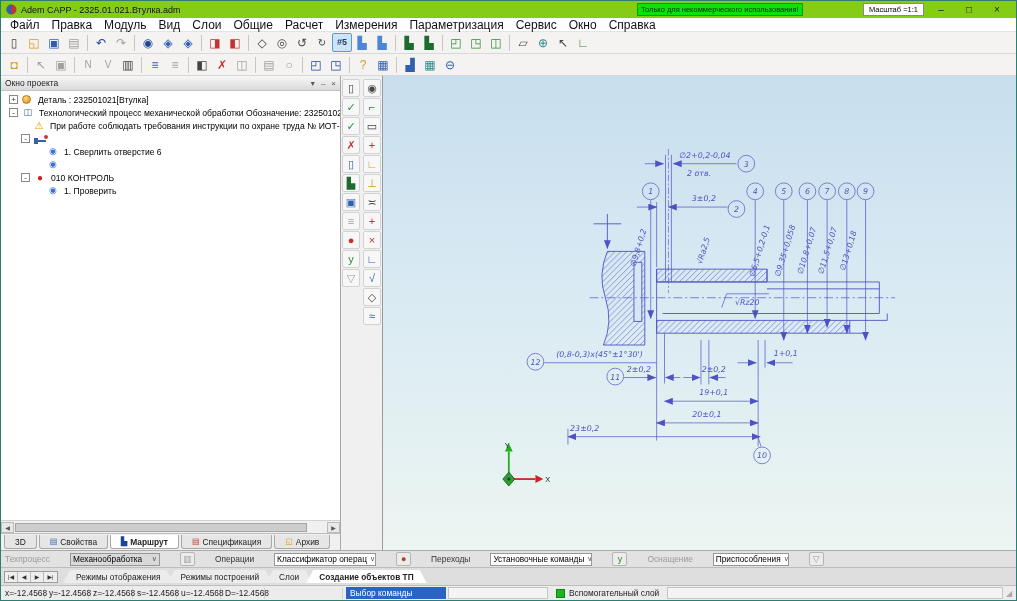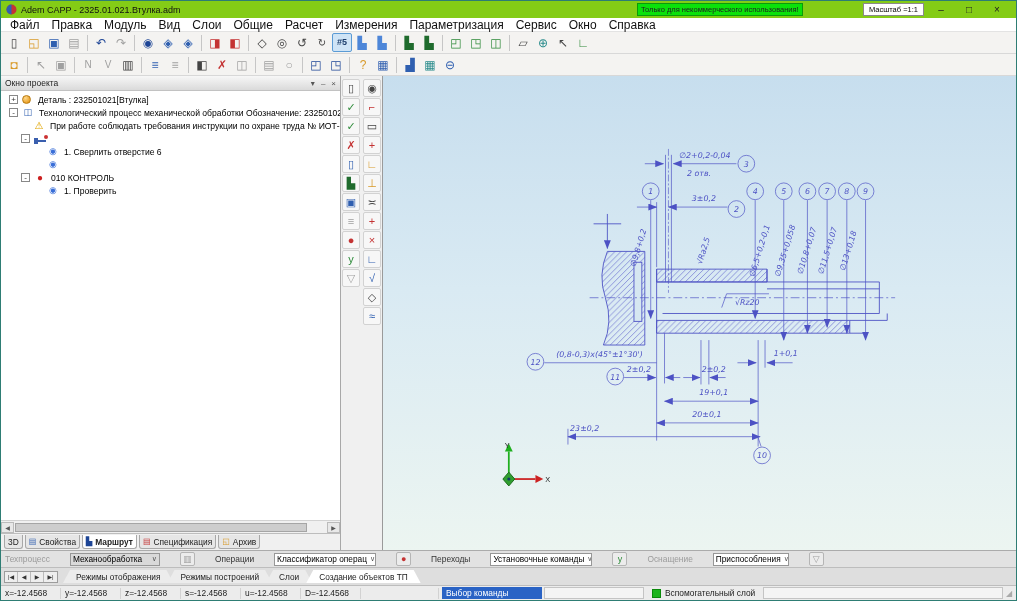--- a/index.html
+++ b/index.html
@@ -37,21 +37,21 @@
   .warn{color:#e0a400;font-size:10px}
   .step{color:#3a6fd8}
   .ctrl{color:#cc2020;font-size:10px}
   .label{padding:0 2px}
   .trow.selected .label{background:#2d63c8;color:#fff}
   .hscroll{height:13px;flex:none;background:#f0f0f0;border-top:1px solid #d2d2d2;display:flex;align-items:center}
   .sarrow{width:13px;height:11px;border:1px solid #bbb;background:#e8e8e8;font-size:6px;display:flex;align-items:center;justify-content:center;color:#555}
   .hthumb{width:292px;height:9px;background:#cdcdcd;border:1px solid #a5a5a5;margin:0 1px}
   .hspace{flex:1}
   .panel-tabs{height:17px;flex:none;display:flex;align-items:flex-start;background:#f0f0f0;border-top:1px solid #bdbdbd;padding:1px 0 0 3px;gap:2px}
-  .ptab{height:14px;display:flex;align-items:center;gap:3px;padding:0 3px;border:1px solid #a8a8a8;border-top:none;background:#e6e6e6;font-size:8.4px;border-radius:0 0 3px 3px;color:#222}
+  .ptab{height:14px;display:flex;align-items:center;gap:3px;padding:0 10px;border:1px solid #a8a8a8;border-top:none;background:#e6e6e6;font-size:8.4px;border-radius:0 0 3px 3px;color:#222}
   .ptab.active{background:#fff;font-weight:bold}
   .ptab .pticon{font-size:8px}
   
   .side-tools{width:41px;flex:none;background:#f0f0f0;display:flex;justify-content:center;gap:2px;padding-top:3px}
   .scol{width:19px;display:flex;flex-direction:column;align-items:center;gap:1px}
   .sbtn{width:18px;height:18px;flex:none;display:flex;align-items:center;justify-content:center;font-size:11px;line-height:1;border:1px solid #d2d2d2;background:#f7f7f7;border-radius:2px}
   
   .canvas{flex:1;position:relative;border-left:1px solid #9a9a9a;background:linear-gradient(180deg,#c7deee 0%,#d9eaf3 45%,#ecf5f1 100%)}
   .canvas svg{position:absolute;inset:0;width:100%;height:100%}
   .dline{stroke:#4d52c4;stroke-width:0.9;fill:none}
@@ -64,24 +64,24 @@
   .combo{height:13px;background:#fff;border:1px solid #979797;display:flex;align-items:center;font-size:8.3px;padding:0 2px;white-space:nowrap;overflow:hidden}
   .combo.grayed{background:#d9d9d9}
   .combo .arr{margin-left:auto;font-size:7px;color:#555;padding-left:3px}
   .pbtn{width:15px;height:14px;flex:none;border:1px solid #b5b5b5;background:#ececec;display:flex;align-items:center;justify-content:center;font-size:9px;border-radius:2px}
   
   .mode-tabs{height:18px;flex:none;background:#dedede;display:flex;align-items:center;font-size:8.3px;border-top:1px solid #bdbdbd}
   .nav-btns{display:flex;border:1px solid #9c9c9c;background:#eee;height:12px;margin:0 3px}
   .nbtn{width:13px;display:flex;align-items:center;justify-content:center;font-size:6px;border-right:1px solid #bbb;color:#333}
   .nbtn:last-child{border-right:none}
   .mtab{padding:0 13px;height:13px;display:flex;align-items:center;background:#ececec;clip-path:polygon(7px 0,calc(100% - 7px) 0,100% 100%,0 100%);margin-left:-6px;color:#222}
-  .mtab.active{background:#fff;font-weight:normal}
+  .mtab.active{background:#fff;font-weight:bold}
   
   .statusbar{height:15px;flex:none;background:#ececec;border-top:1px solid #bdbdbd;display:flex;align-items:center;font-size:8.4px;color:#222}
-  .scoord{width:60px;flex:none;padding-left:4px;border-right:1px solid #d2d2d2;height:11px;display:flex;align-items:center;white-space:nowrap}
+  .scoord{width:44px;flex:none;padding-left:4px;border-right:1px solid #d2d2d2;height:11px;display:flex;align-items:center;white-space:nowrap}
   .sgap{width:78px;flex:none;height:11px;border-right:1px solid #d2d2d2}
   .scmd{background:#2a63c5;color:#fff;width:100px;flex:none;height:12px;display:flex;align-items:center;padding-left:4px;margin-left:3px;white-space:nowrap}
   .sfield{border:1px solid #c4c4c4;background:#f4f4f4;height:12px;width:100px;flex:none;margin-left:2px}
   .green-sq{width:9px;height:9px;flex:none;background:#1db51d;border:1px solid #0a8a0a;margin:0 4px 0 8px}
   .sfill{flex:1;border:1px solid #c4c4c4;background:#f4f4f4;height:12px;margin:0 3px 0 8px}
   .grip{width:10px;color:#aaa;font-size:8px}
 </style>
 </head>
 <body>
 

